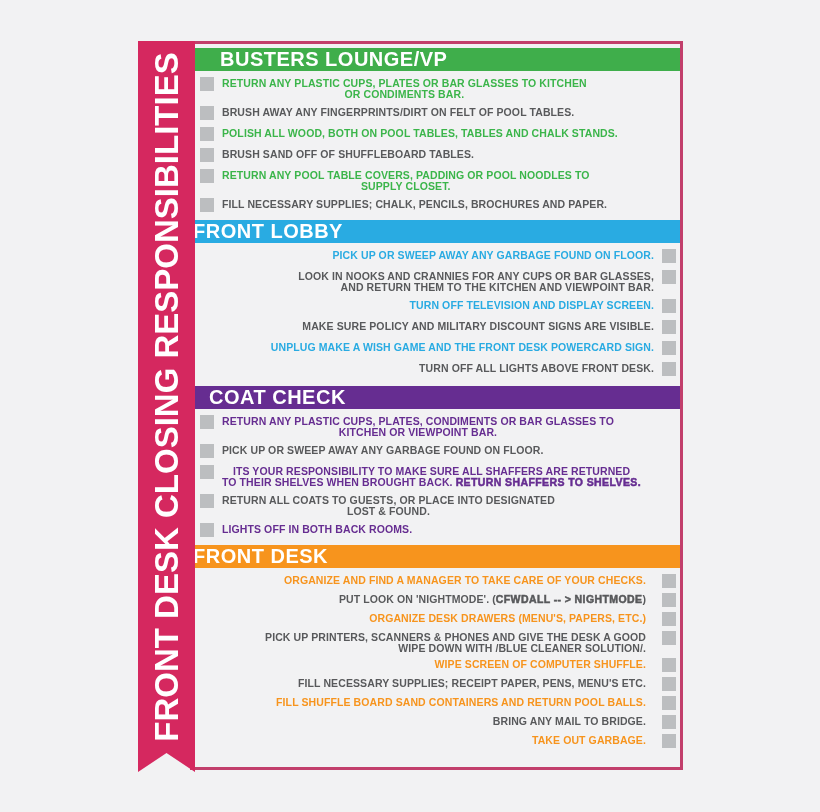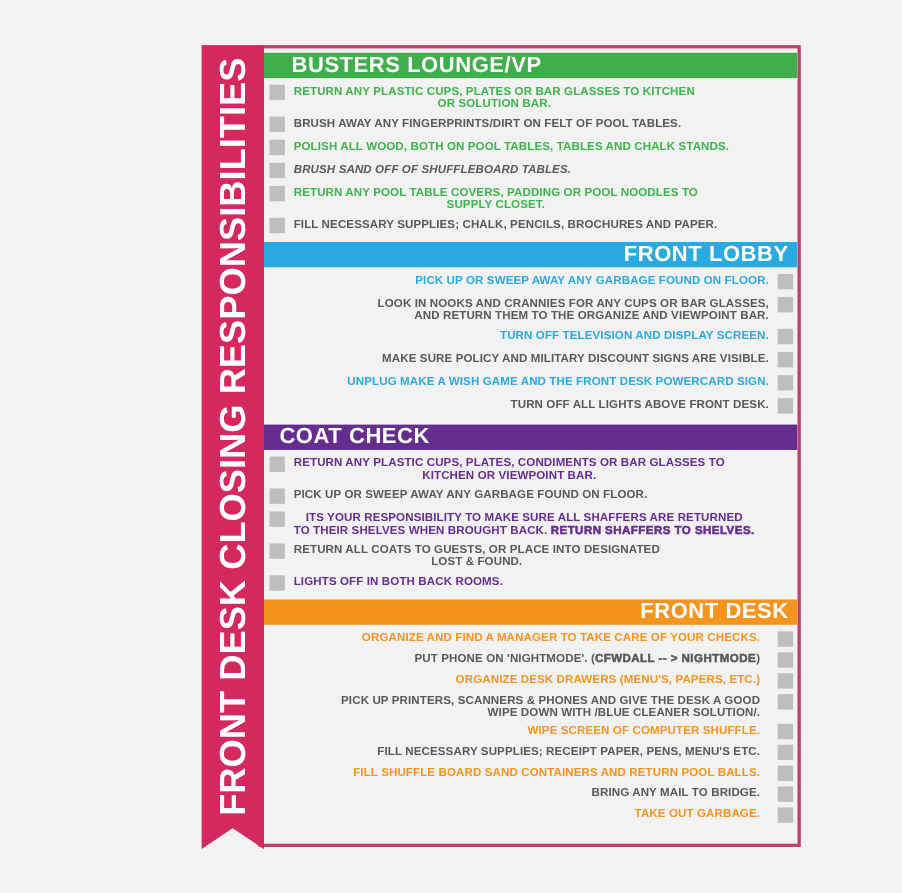--- a/index.html
+++ b/index.html
@@ -2,42 +2,42 @@
 <html><head>
 <meta charset="utf-8">
 <style>
   html,body{margin:0;padding:0;}
   body{
     width:820px;height:812px;
     background:#f2f2f3;
     font-family:"Liberation Sans","DejaVu Sans",sans-serif;
     overflow:hidden;
   }
-  .stage{position:relative;width:736px;height:812px;background:#f2f2f3;margin-left:45px;}
+  .stage{position:relative;width:736px;height:812px;background:#f2f2f3;}
 
   
   .card{
     position:absolute;left:190px;top:41px;
     width:487px;height:723px;
     border:3px solid #c23f6b;
     background:#f2f2f3;
     box-sizing:content-box;
   }
   .sections{width:100%;height:100%;overflow:hidden;}
 
   .section-header{
     height:23px;width:100%;
     display:flex;align-items:center;
     box-sizing:border-box;
     margin-top:6px;
   }
   .section:nth-of-type(1) .section-header{margin-top:4px;}
   .section:nth-of-type(3) .section-header{margin-top:10px;}
   .align-left  .section-header{justify-content:flex-start;}
-  .align-right .section-header{justify-content:flex-end;}
+  .align-right .section-header{}
   .section-title{
     color:#ffffff;font-size:20px;font-weight:700;
     letter-spacing:.5px;line-height:23px;white-space:nowrap;
   }
 
   .items{margin-top:7px;padding:0 4px 0 7px;}
   .item{
     display:flex;align-items:flex-start;gap:8px;
     margin-bottom:8px;
   }
@@ -76,33 +76,33 @@
 
   <div class="card">
     <div class="sections" id="sections">
         <section class="section align-left">
           <div class="section-header" style="background: rgb(63, 174, 75); padding-left: 27px;">
             <span class="section-title">BUSTERS LOUNGE/VP</span>
           </div>
           <div class="items">
             <div class="item">
               <span class="checkbox" style="background: rgb(188, 190, 192);"></span>
-              <span class="item-text" style="color: rgb(59, 181, 74);"><span>RETURN ANY PLASTIC CUPS, PLATES OR BAR GLASSES TO KITCHEN</span><br><span>OR SOLUTION BAR.</span></span>
+              <span class="item-text" style="color: rgb(59, 181, 74);"><span>RETURN ANY PLASTIC CUPS, PLATES OR BAR GLASSES TO KITCHEN</span><br><span>OR CONDIMENTS BAR.</span></span>
             </div>
             <div class="item">
               <span class="checkbox" style="background: rgb(188, 190, 192);"></span>
               <span class="item-text" style="color: rgb(88, 89, 91);"><span>BRUSH AWAY ANY FINGERPRINTS/DIRT ON FELT OF POOL TABLES.</span></span>
             </div>
             <div class="item">
               <span class="checkbox" style="background: rgb(188, 190, 192);"></span>
               <span class="item-text" style="color: rgb(59, 181, 74);"><span>POLISH ALL WOOD, BOTH ON POOL TABLES, TABLES AND CHALK STANDS.</span></span>
             </div>
             <div class="item">
               <span class="checkbox" style="background: rgb(188, 190, 192);"></span>
-              <span class="item-text" style="color: rgb(88, 89, 91); font-style: italic;"><span>BRUSH SAND OFF OF SHUFFLEBOARD TABLES.</span></span>
+              <span class="item-text" style="color: rgb(88, 89, 91);"><span>BRUSH SAND OFF OF SHUFFLEBOARD TABLES.</span></span>
             </div>
             <div class="item">
               <span class="checkbox" style="background: rgb(188, 190, 192);"></span>
               <span class="item-text" style="color: rgb(59, 181, 74);"><span>RETURN ANY POOL TABLE COVERS, PADDING OR POOL NOODLES TO</span><br><span>SUPPLY CLOSET.</span></span>
             </div>
             <div class="item">
               <span class="checkbox" style="background: rgb(188, 190, 192);"></span>
               <span class="item-text" style="color: rgb(88, 89, 91);"><span>FILL NECESSARY SUPPLIES; CHALK, PENCILS, BROCHURES AND PAPER.</span></span>
             </div>
           </div>
@@ -110,21 +110,21 @@
         <section class="section align-right">
           <div class="section-header" style="background: rgb(41, 171, 226); padding-right: 8px;">
             <span class="section-title">FRONT LOBBY</span>
           </div>
           <div class="items">
             <div class="item">
               <span class="item-text" style="color: rgb(41, 171, 226);"><span>PICK UP OR SWEEP AWAY ANY GARBAGE FOUND ON FLOOR.</span></span>
               <span class="checkbox" style="background: rgb(188, 190, 192);"></span>
             </div>
             <div class="item">
-              <span class="item-text" style="color: rgb(88, 89, 91);"><span>LOOK IN NOOKS AND CRANNIES FOR ANY CUPS OR BAR GLASSES,</span><br><span>AND RETURN THEM TO THE ORGANIZE AND VIEWPOINT BAR.</span></span>
+              <span class="item-text" style="color: rgb(88, 89, 91);"><span>LOOK IN NOOKS AND CRANNIES FOR ANY CUPS OR BAR GLASSES,</span><br><span>AND RETURN THEM TO THE KITCHEN AND VIEWPOINT BAR.</span></span>
               <span class="checkbox" style="background: rgb(188, 190, 192);"></span>
             </div>
             <div class="item">
               <span class="item-text" style="color: rgb(41, 171, 226);"><span>TURN OFF TELEVISION AND DISPLAY SCREEN.</span></span>
               <span class="checkbox" style="background: rgb(188, 190, 192);"></span>
             </div>
             <div class="item">
               <span class="item-text" style="color: rgb(88, 89, 91);"><span>MAKE SURE POLICY AND MILITARY DISCOUNT SIGNS ARE VISIBLE.</span></span>
               <span class="checkbox" style="background: rgb(188, 190, 192);"></span>
             </div>
@@ -168,21 +168,21 @@
         <section class="section align-right tight">
           <div class="section-header" style="background: rgb(247, 148, 29); padding-right: 8px;">
             <span class="section-title">FRONT DESK</span>
           </div>
           <div class="items">
             <div class="item">
               <span class="item-text" style="color: rgb(247, 148, 29);"><span>ORGANIZE AND FIND A MANAGER TO TAKE CARE OF YOUR CHECKS.</span></span>
               <span class="checkbox" style="background: rgb(188, 190, 192);"></span>
             </div>
             <div class="item">
-              <span class="item-text" style="color: rgb(88, 89, 91);"><span>PUT PHONE ON 'NIGHTMODE'. (</span><span class="xbold">CFWDALL -- &gt; NIGHTMODE</span><span>)</span></span>
+              <span class="item-text" style="color: rgb(88, 89, 91);"><span>PUT LOOK ON 'NIGHTMODE'. (</span><span class="xbold">CFWDALL -- &gt; NIGHTMODE</span><span>)</span></span>
               <span class="checkbox" style="background: rgb(188, 190, 192);"></span>
             </div>
             <div class="item">
               <span class="item-text" style="color: rgb(247, 148, 29);"><span>ORGANIZE DESK DRAWERS (MENU'S, PAPERS, ETC.)</span></span>
               <span class="checkbox" style="background: rgb(188, 190, 192);"></span>
             </div>
             <div class="item">
               <span class="item-text" style="color: rgb(88, 89, 91);"><span>PICK UP PRINTERS, SCANNERS &amp; PHONES AND GIVE THE DESK A GOOD</span><br><span>WIPE DOWN WITH /BLUE CLEANER SOLUTION/.</span></span>
               <span class="checkbox" style="background: rgb(188, 190, 192);"></span>
             </div>

